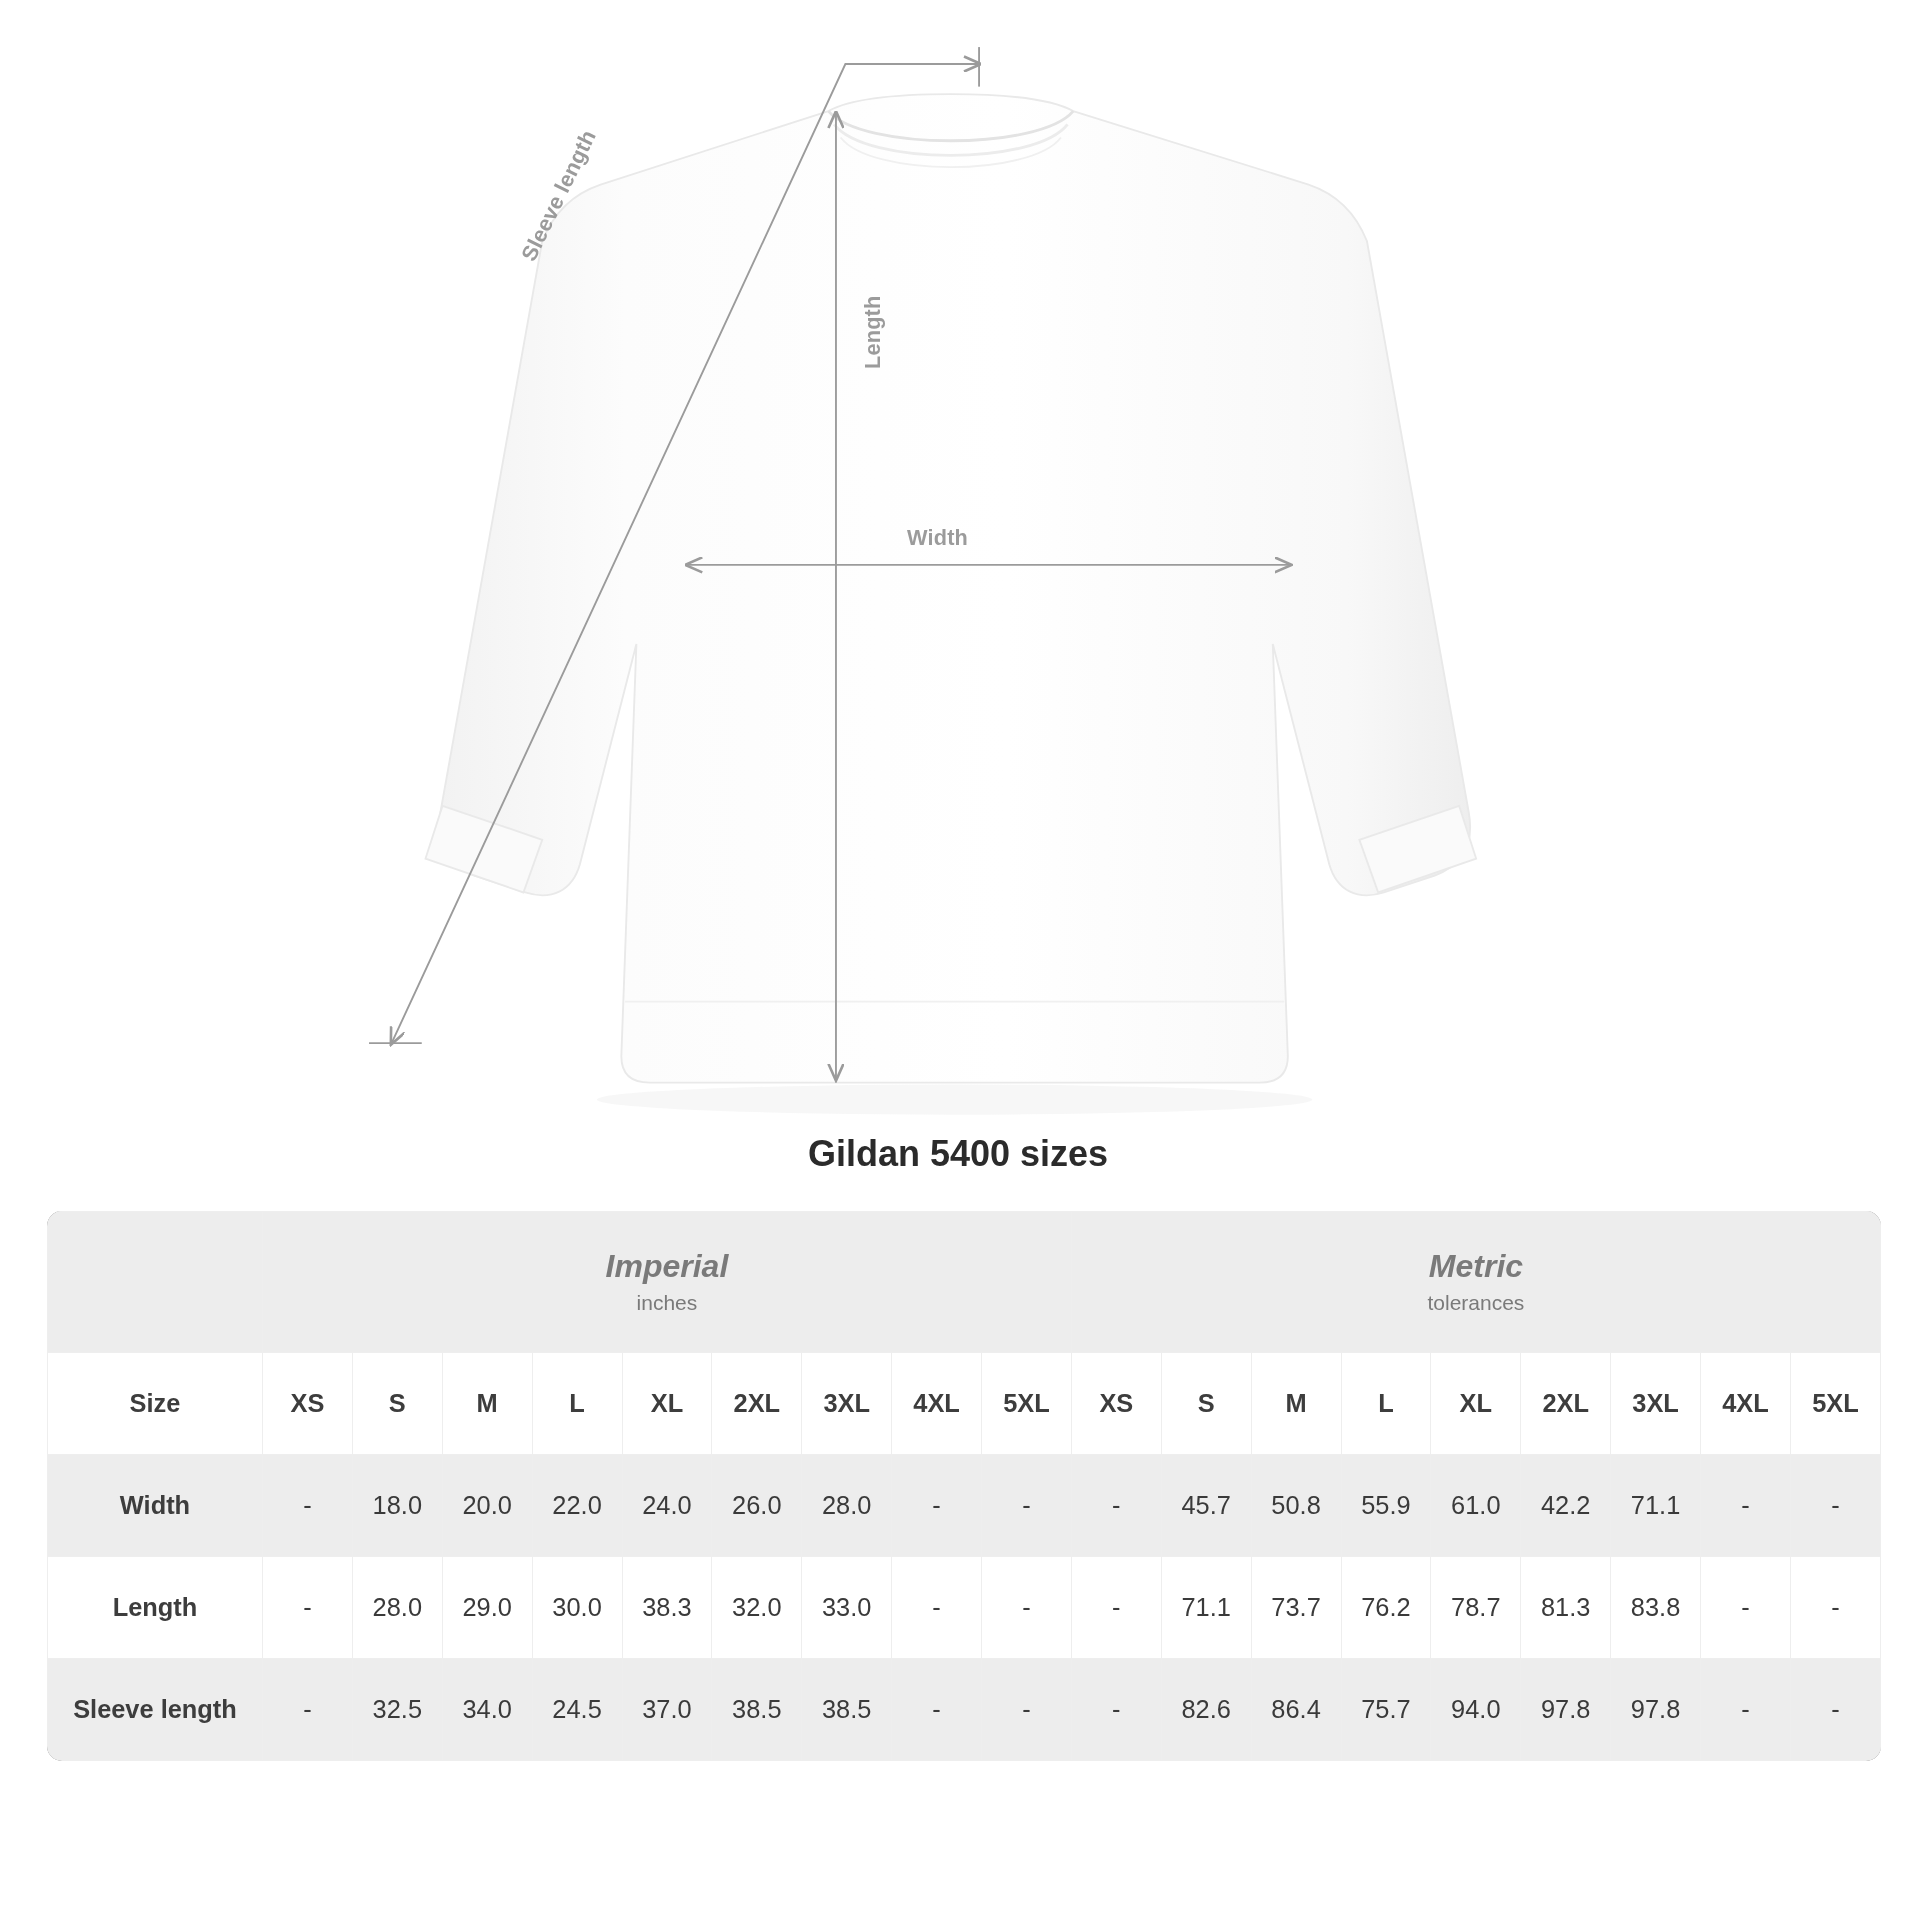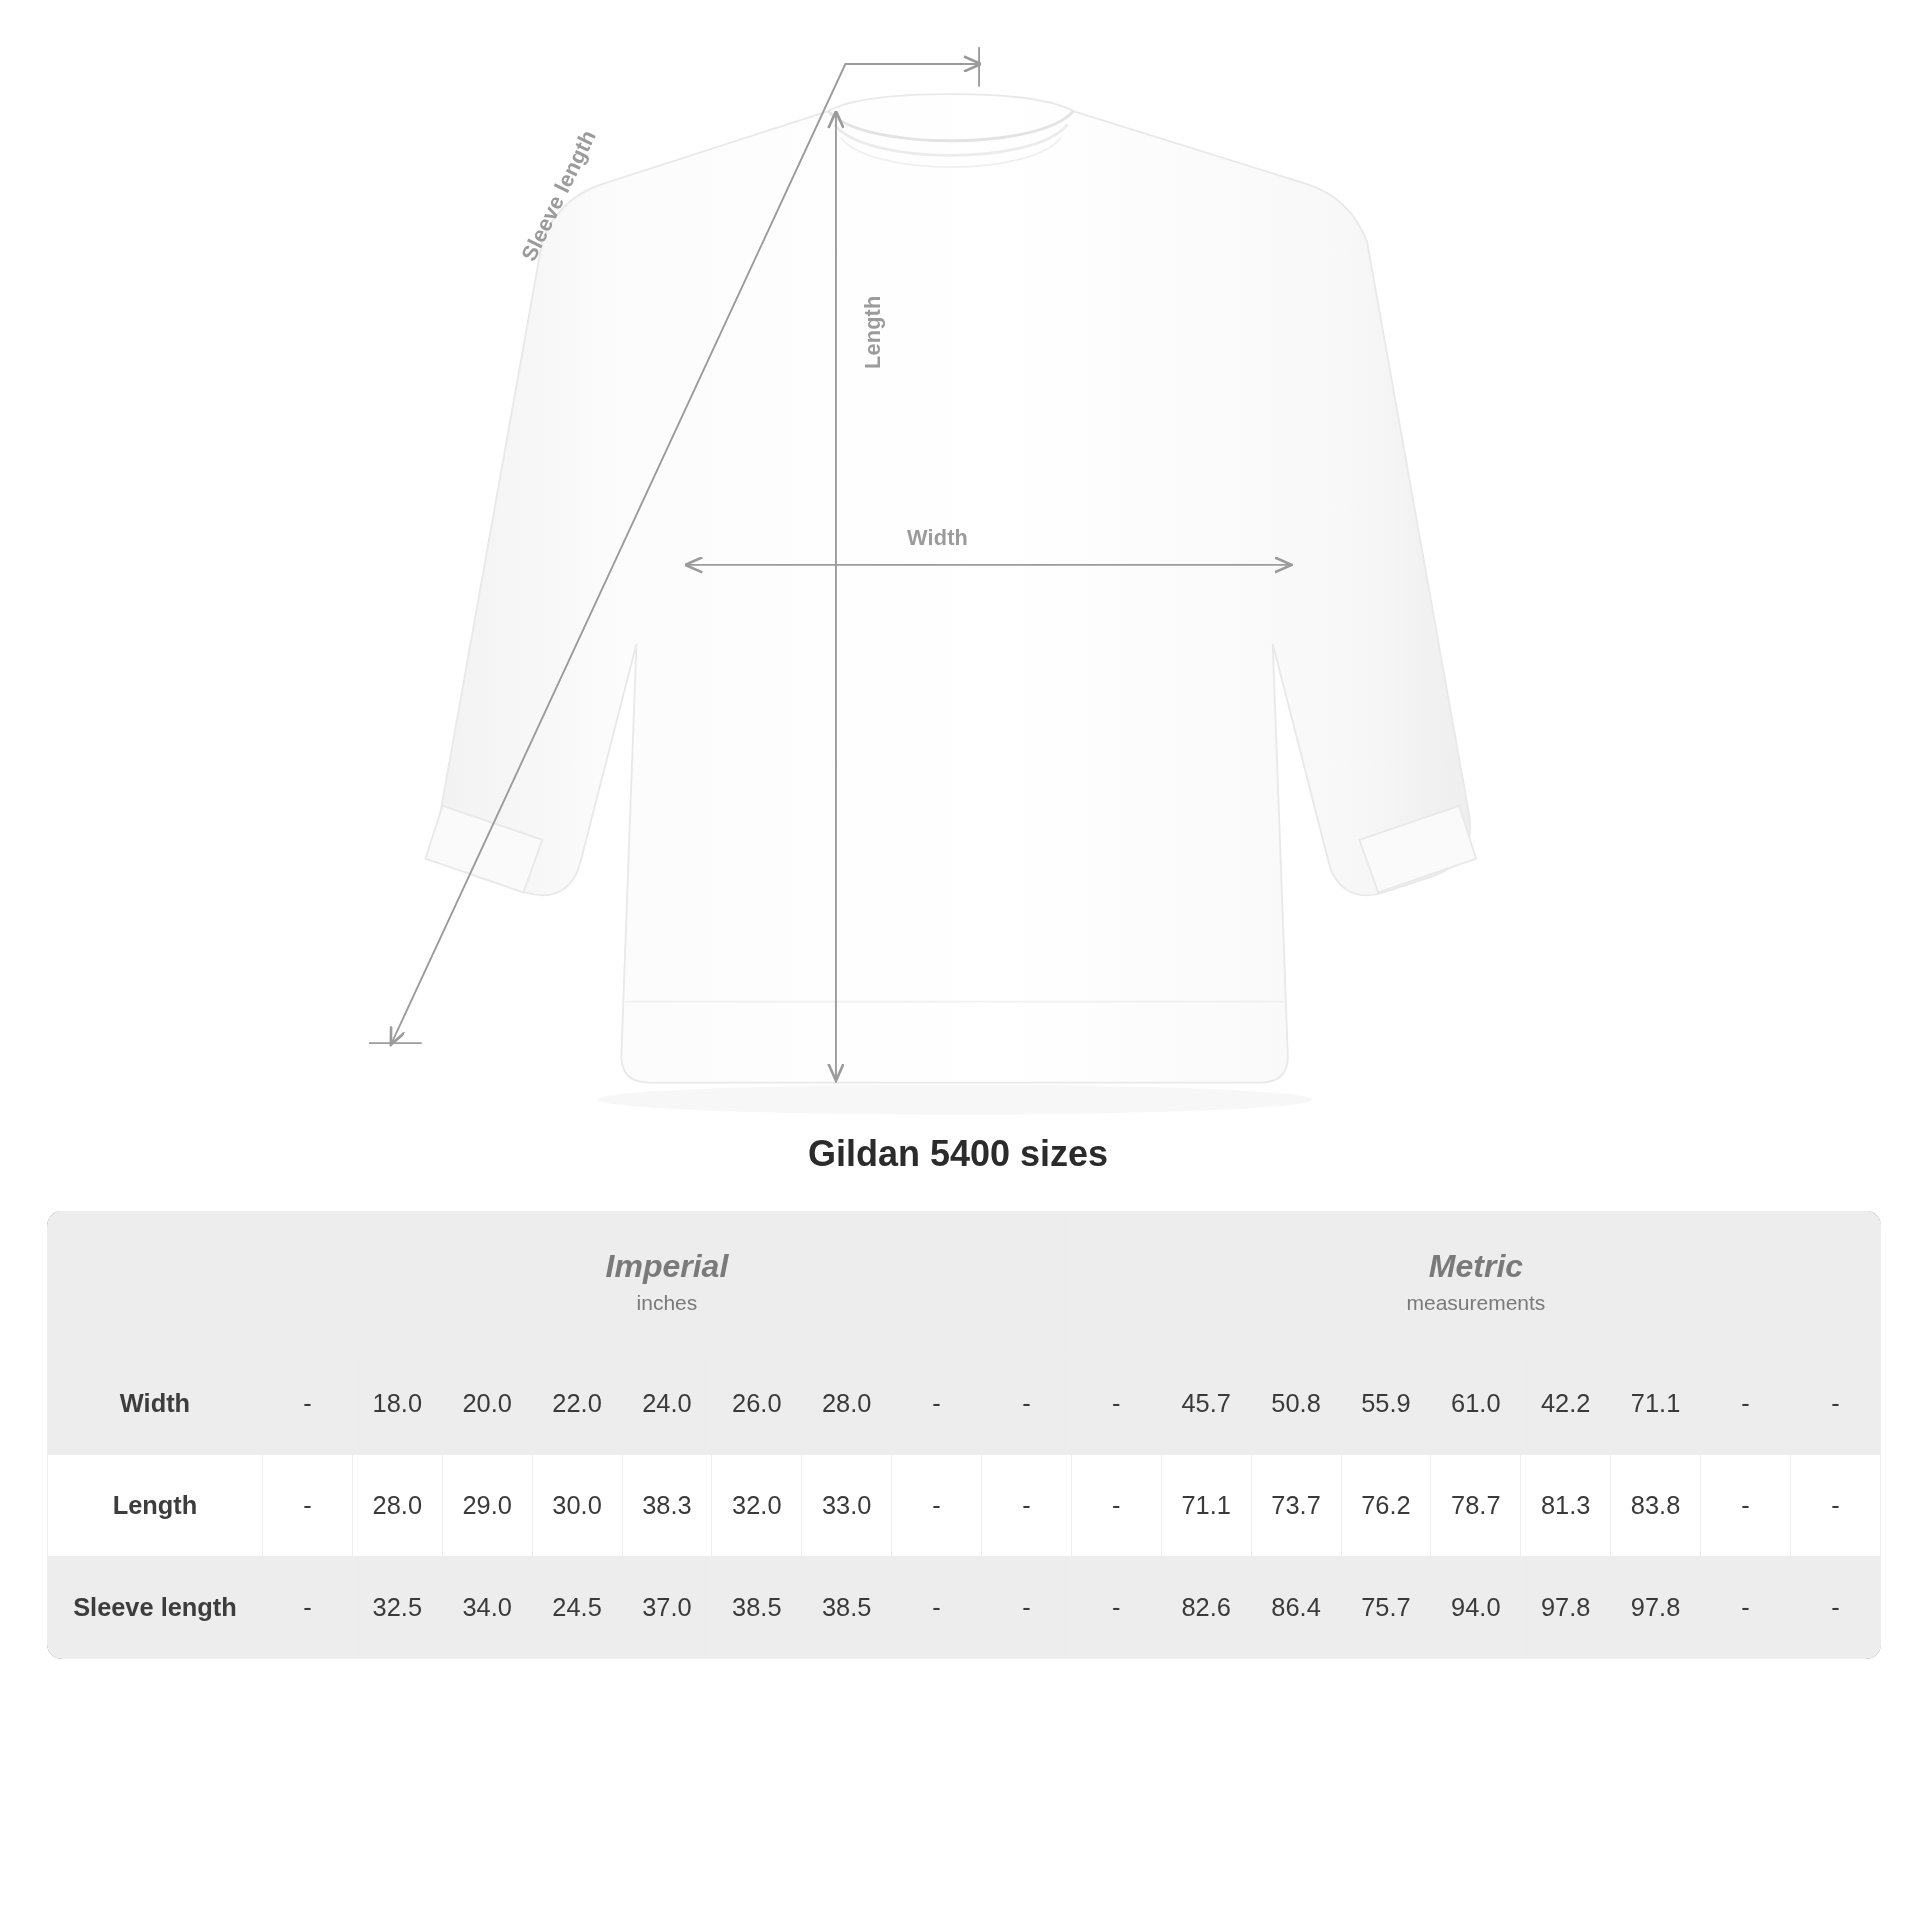--- a/index.html
+++ b/index.html
@@ -209,24 +209,45 @@
       </colgroup>
       <tbody>
         <tr class="unit-head">
           <td class="corner"></td>
           <td colspan="9">
             <div class="unit-title">Imperial</div>
             <div class="unit-sub">inches</div>
           </td>
           <td colspan="9">
             <div class="unit-title">Metric</div>
-            <div class="unit-sub">measurements</div>
+            <div class="unit-sub">tolerances</div>
           </td>
         </tr>
 
+        <tr class="size-head">
+          <td class="rowlabel">Size</td>
+          <td>XS</td>
+          <td>S</td>
+          <td>M</td>
+          <td>L</td>
+          <td>XL</td>
+          <td>2XL</td>
+          <td>3XL</td>
+          <td>4XL</td>
+          <td>5XL</td>
+          <td>XS</td>
+          <td>S</td>
+          <td>M</td>
+          <td>L</td>
+          <td>XL</td>
+          <td>2XL</td>
+          <td>3XL</td>
+          <td>4XL</td>
+          <td>5XL</td>
+        </tr>
 
         <tr class="data-row shaded">
           <td class="rowlabel">Width</td>
           <td>-</td>
           <td>18.0</td>
           <td>20.0</td>
           <td>22.0</td>
           <td>24.0</td>
           <td>26.0</td>
           <td>28.0</td>

